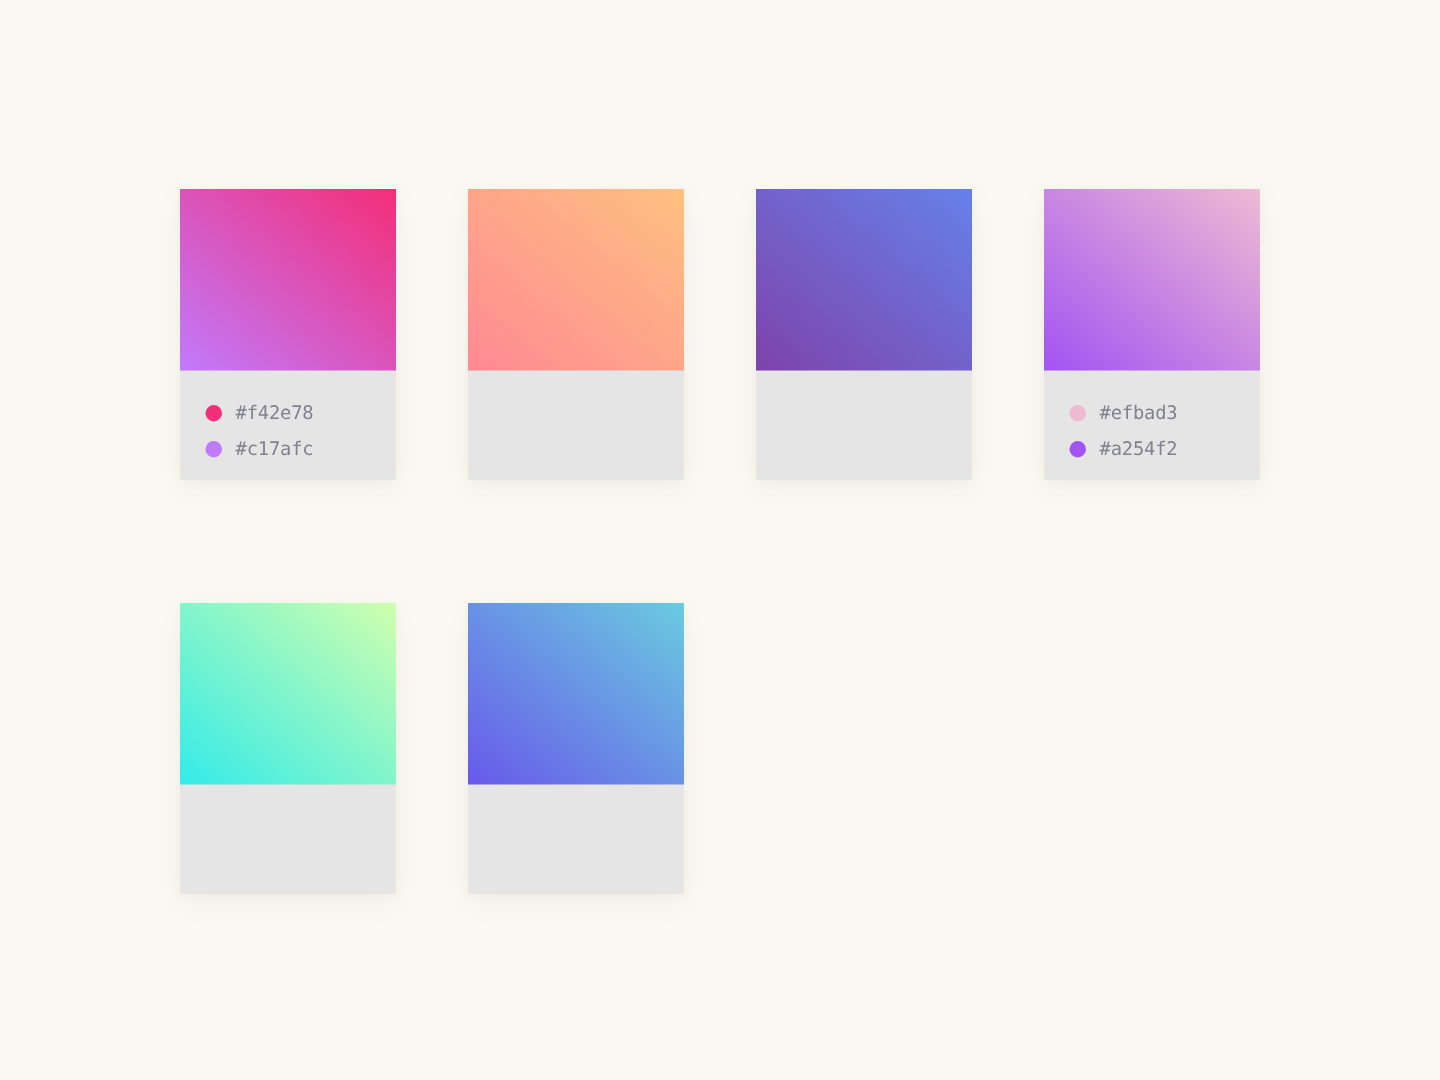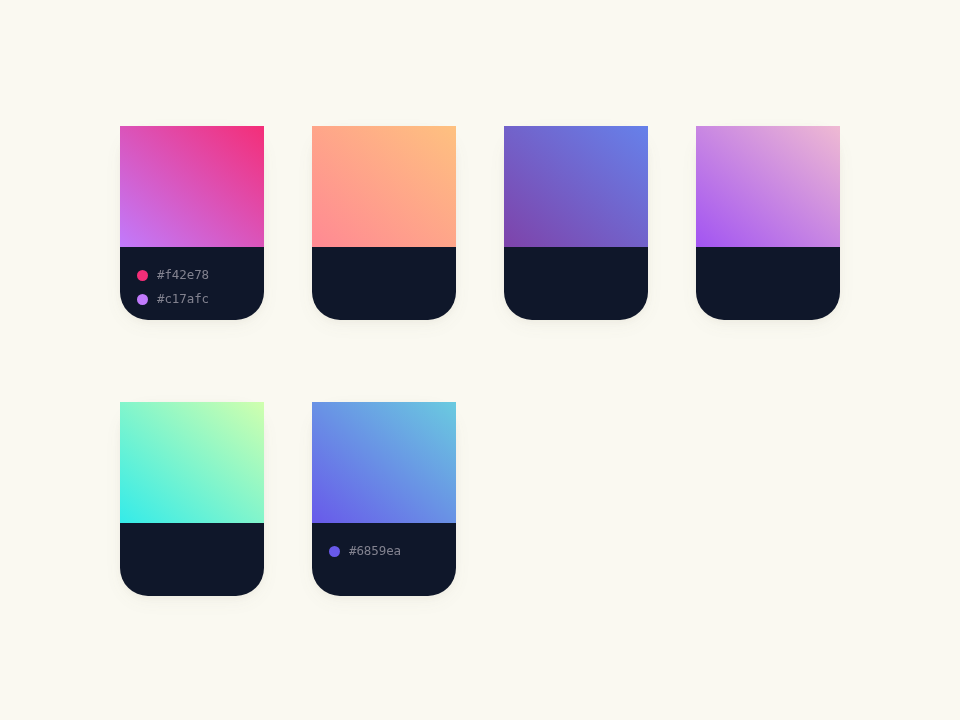--- a/index.html
+++ b/index.html
@@ -29,26 +29,25 @@
     grid-template-columns: repeat(4, 144px);
     grid-template-rows: repeat(2, 194px);
     column-gap: 48px;
     row-gap: 82px;
     margin-left: 120px;
   }
 
   .swatch-card {
     width: 144px;
     height: 194px;
-    background: #0f172a;
+    background: #e5e5e5;
     display: flex;
     flex-direction: column;
     box-shadow: 0 2px 6px rgba(120, 110, 90, 0.055),
                 0 6px 18px rgba(120, 110, 90, 0.05);
-    border-radius: 28px;
   }
 
   .swatch-gradient {
     width: 144px;
     height: 121px;
     flex: 0 0 121px;
   }
 
   .swatch-info {
     flex: 1 1 auto;
@@ -98,27 +97,33 @@
       <div class="swatch-card">
         <div class="swatch-gradient" style="background: linear-gradient(to right top, rgb(255, 137, 147), rgb(254, 193, 128));"></div>
       </div>
       <div class="swatch-card">
         <div class="swatch-gradient" style="background: linear-gradient(to right top, rgb(126, 67, 170), rgb(102, 129, 234));"></div>
         <div class="swatch-info">
         </div>
       </div>
       <div class="swatch-card">
         <div class="swatch-gradient" style="background: linear-gradient(to right top, rgb(162, 84, 242), rgb(239, 186, 211));"></div>
+        <div class="swatch-info">
+          <div class="swatch-row">
+            <span class="swatch-dot" style="background: rgb(239, 186, 211);"></span>
+            <span class="swatch-hex">#efbad3</span>
+          </div>
+          <div class="swatch-row">
+            <span class="swatch-dot" style="background: rgb(162, 84, 242);"></span>
+            <span class="swatch-hex">#a254f2</span>
+          </div>
+        </div>
       </div>
       <div class="swatch-card">
         <div class="swatch-gradient" style="background: linear-gradient(to right top, rgb(52, 235, 233), rgb(208, 255, 174));"></div>
       </div>
       <div class="swatch-card">
         <div class="swatch-gradient" style="background: linear-gradient(to right top, rgb(104, 89, 234), rgb(106, 203, 224));"></div>
         <div class="swatch-info">
-          <div class="swatch-row">
-            <span class="swatch-dot" style="background: rgb(104, 89, 234);"></span>
-            <span class="swatch-hex">#6859ea</span>
-          </div>
         </div>
       </div>
     </div>
 </div>
 
 </body></html>

